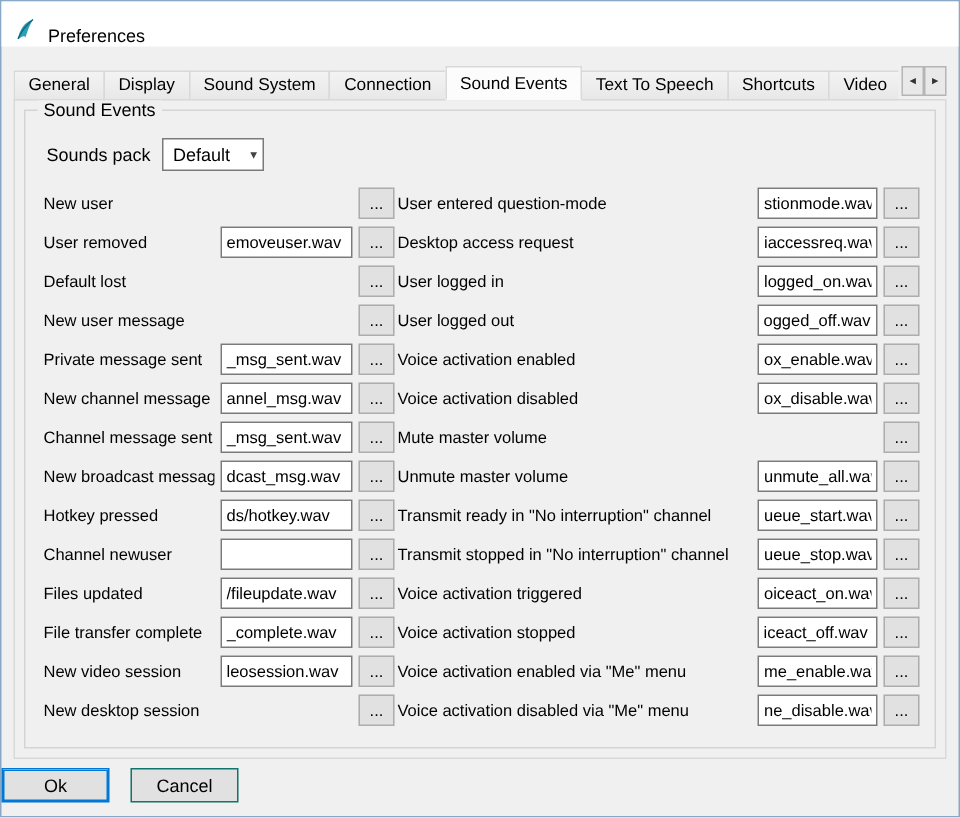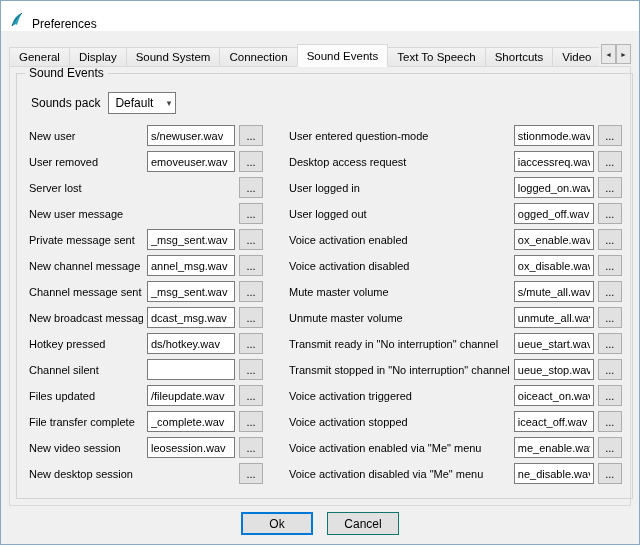--- a/index.html
+++ b/index.html
@@ -32,33 +32,33 @@
               padding:16px 10px 8px 12px; }
   .legend { position:absolute; top:-8px; left:8px; background:#f0f0f0; padding:0 4px;
             font-size:12px; }
 
   .pack-row { display:flex; align-items:center; gap:8px; margin:2px 0 11px 2px; }
   .combo { width:68px; height:22px; background:#fff; border:1px solid #7a7a7a;
            display:flex; align-items:center; padding-left:6px; position:relative;
            cursor:default; }
   .combo-arrow { position:absolute; right:4px; font-size:9px; color:#444; }
 
-  .events { display:flex; gap:26px; }
+  .events { display:flex; gap:2px; }
   .col { display:flex; flex-direction:column; }
   .col-left { width:234px; flex:none; }
   .col-right { flex:1; }
   .event-row { display:flex; align-items:center; height:21px; margin-bottom:5px; gap:4px; }
   .event-label { flex:1; font-size:11px; white-space:nowrap; overflow:hidden; }
   .event-input { width:88px; height:21px; border:1px solid #7a7a7a; padding:0 3px;
                  font:11px "Liberation Sans", sans-serif; flex:none; background:#fff; }
   .col-right .event-input { width:80px; }
   .browse-btn { width:24px; height:21px; border:1px solid #adadad; background:#e1e1e1;
                 font:11px "Liberation Sans", sans-serif; flex:none; }
 
-  .footer { display:flex; justify-content:center; gap:14px; margin-top:6px; flex:none; }
+  .footer { display:flex; justify-content:flex-start; gap:14px; margin-top:6px; flex:none; }
   .btn { width:72px; height:23px; background:#e1e1e1; border:1px solid #0f766e;
          font:12px "Liberation Sans", sans-serif; }
   .btn.default { border:1px solid #0078d7; box-shadow: inset 0 0 0 1px #0078d7; }
 </style>
 </head>
 <body>
 
 <div class="window">
 
   <div class="titlebar">
@@ -97,30 +97,29 @@
         <div class="combo">
           <span>Default</span>
           <span class="combo-arrow">▾</span>
         </div>
       </div>
 
       <div class="events">
         <div class="col col-left" id="left-events">
             <div class="event-row">
               <span class="event-label">New user</span>
-              <input type="text" class="event-input" value="s/newuser.wav" style="">
               <button class="browse-btn">...</button>
             </div>
             <div class="event-row">
               <span class="event-label">User removed</span>
               <input type="text" class="event-input" value="emoveuser.wav" style="">
               <button class="browse-btn">...</button>
             </div>
             <div class="event-row">
-              <span class="event-label">Server lost</span>
+              <span class="event-label">Default lost</span>
               <button class="browse-btn">...</button>
             </div>
             <div class="event-row">
               <span class="event-label">New user message</span>
               <button class="browse-btn">...</button>
             </div>
             <div class="event-row">
               <span class="event-label">Private message sent</span>
               <input type="text" class="event-input" value="_msg_sent.wav" style="">
               <button class="browse-btn">...</button>
@@ -139,21 +138,21 @@
               <span class="event-label">New broadcast message</span>
               <input type="text" class="event-input" value="dcast_msg.wav" style="">
               <button class="browse-btn">...</button>
             </div>
             <div class="event-row">
               <span class="event-label">Hotkey pressed</span>
               <input type="text" class="event-input" value="ds/hotkey.wav" style="">
               <button class="browse-btn">...</button>
             </div>
             <div class="event-row">
-              <span class="event-label">Channel silent</span>
+              <span class="event-label">Channel newuser</span>
               <input type="text" class="event-input" value="" style="">
               <button class="browse-btn">...</button>
             </div>
             <div class="event-row">
               <span class="event-label">Files updated</span>
               <input type="text" class="event-input" value="/fileupdate.wav" style="">
               <button class="browse-btn">...</button>
             </div>
             <div class="event-row">
               <span class="event-label">File transfer complete</span>
@@ -196,21 +195,20 @@
               <input type="text" class="event-input" value="ox_enable.wav" style="">
               <button class="browse-btn">...</button>
             </div>
             <div class="event-row">
               <span class="event-label">Voice activation disabled</span>
               <input type="text" class="event-input" value="ox_disable.wav" style="">
               <button class="browse-btn">...</button>
             </div>
             <div class="event-row">
               <span class="event-label">Mute master volume</span>
-              <input type="text" class="event-input" value="s/mute_all.wav" style="">
               <button class="browse-btn">...</button>
             </div>
             <div class="event-row">
               <span class="event-label">Unmute master volume</span>
               <input type="text" class="event-input" value="unmute_all.wav" style="">
               <button class="browse-btn">...</button>
             </div>
             <div class="event-row">
               <span class="event-label">Transmit ready in "No interruption" channel</span>
               <input type="text" class="event-input" value="ueue_start.wav" style="">

